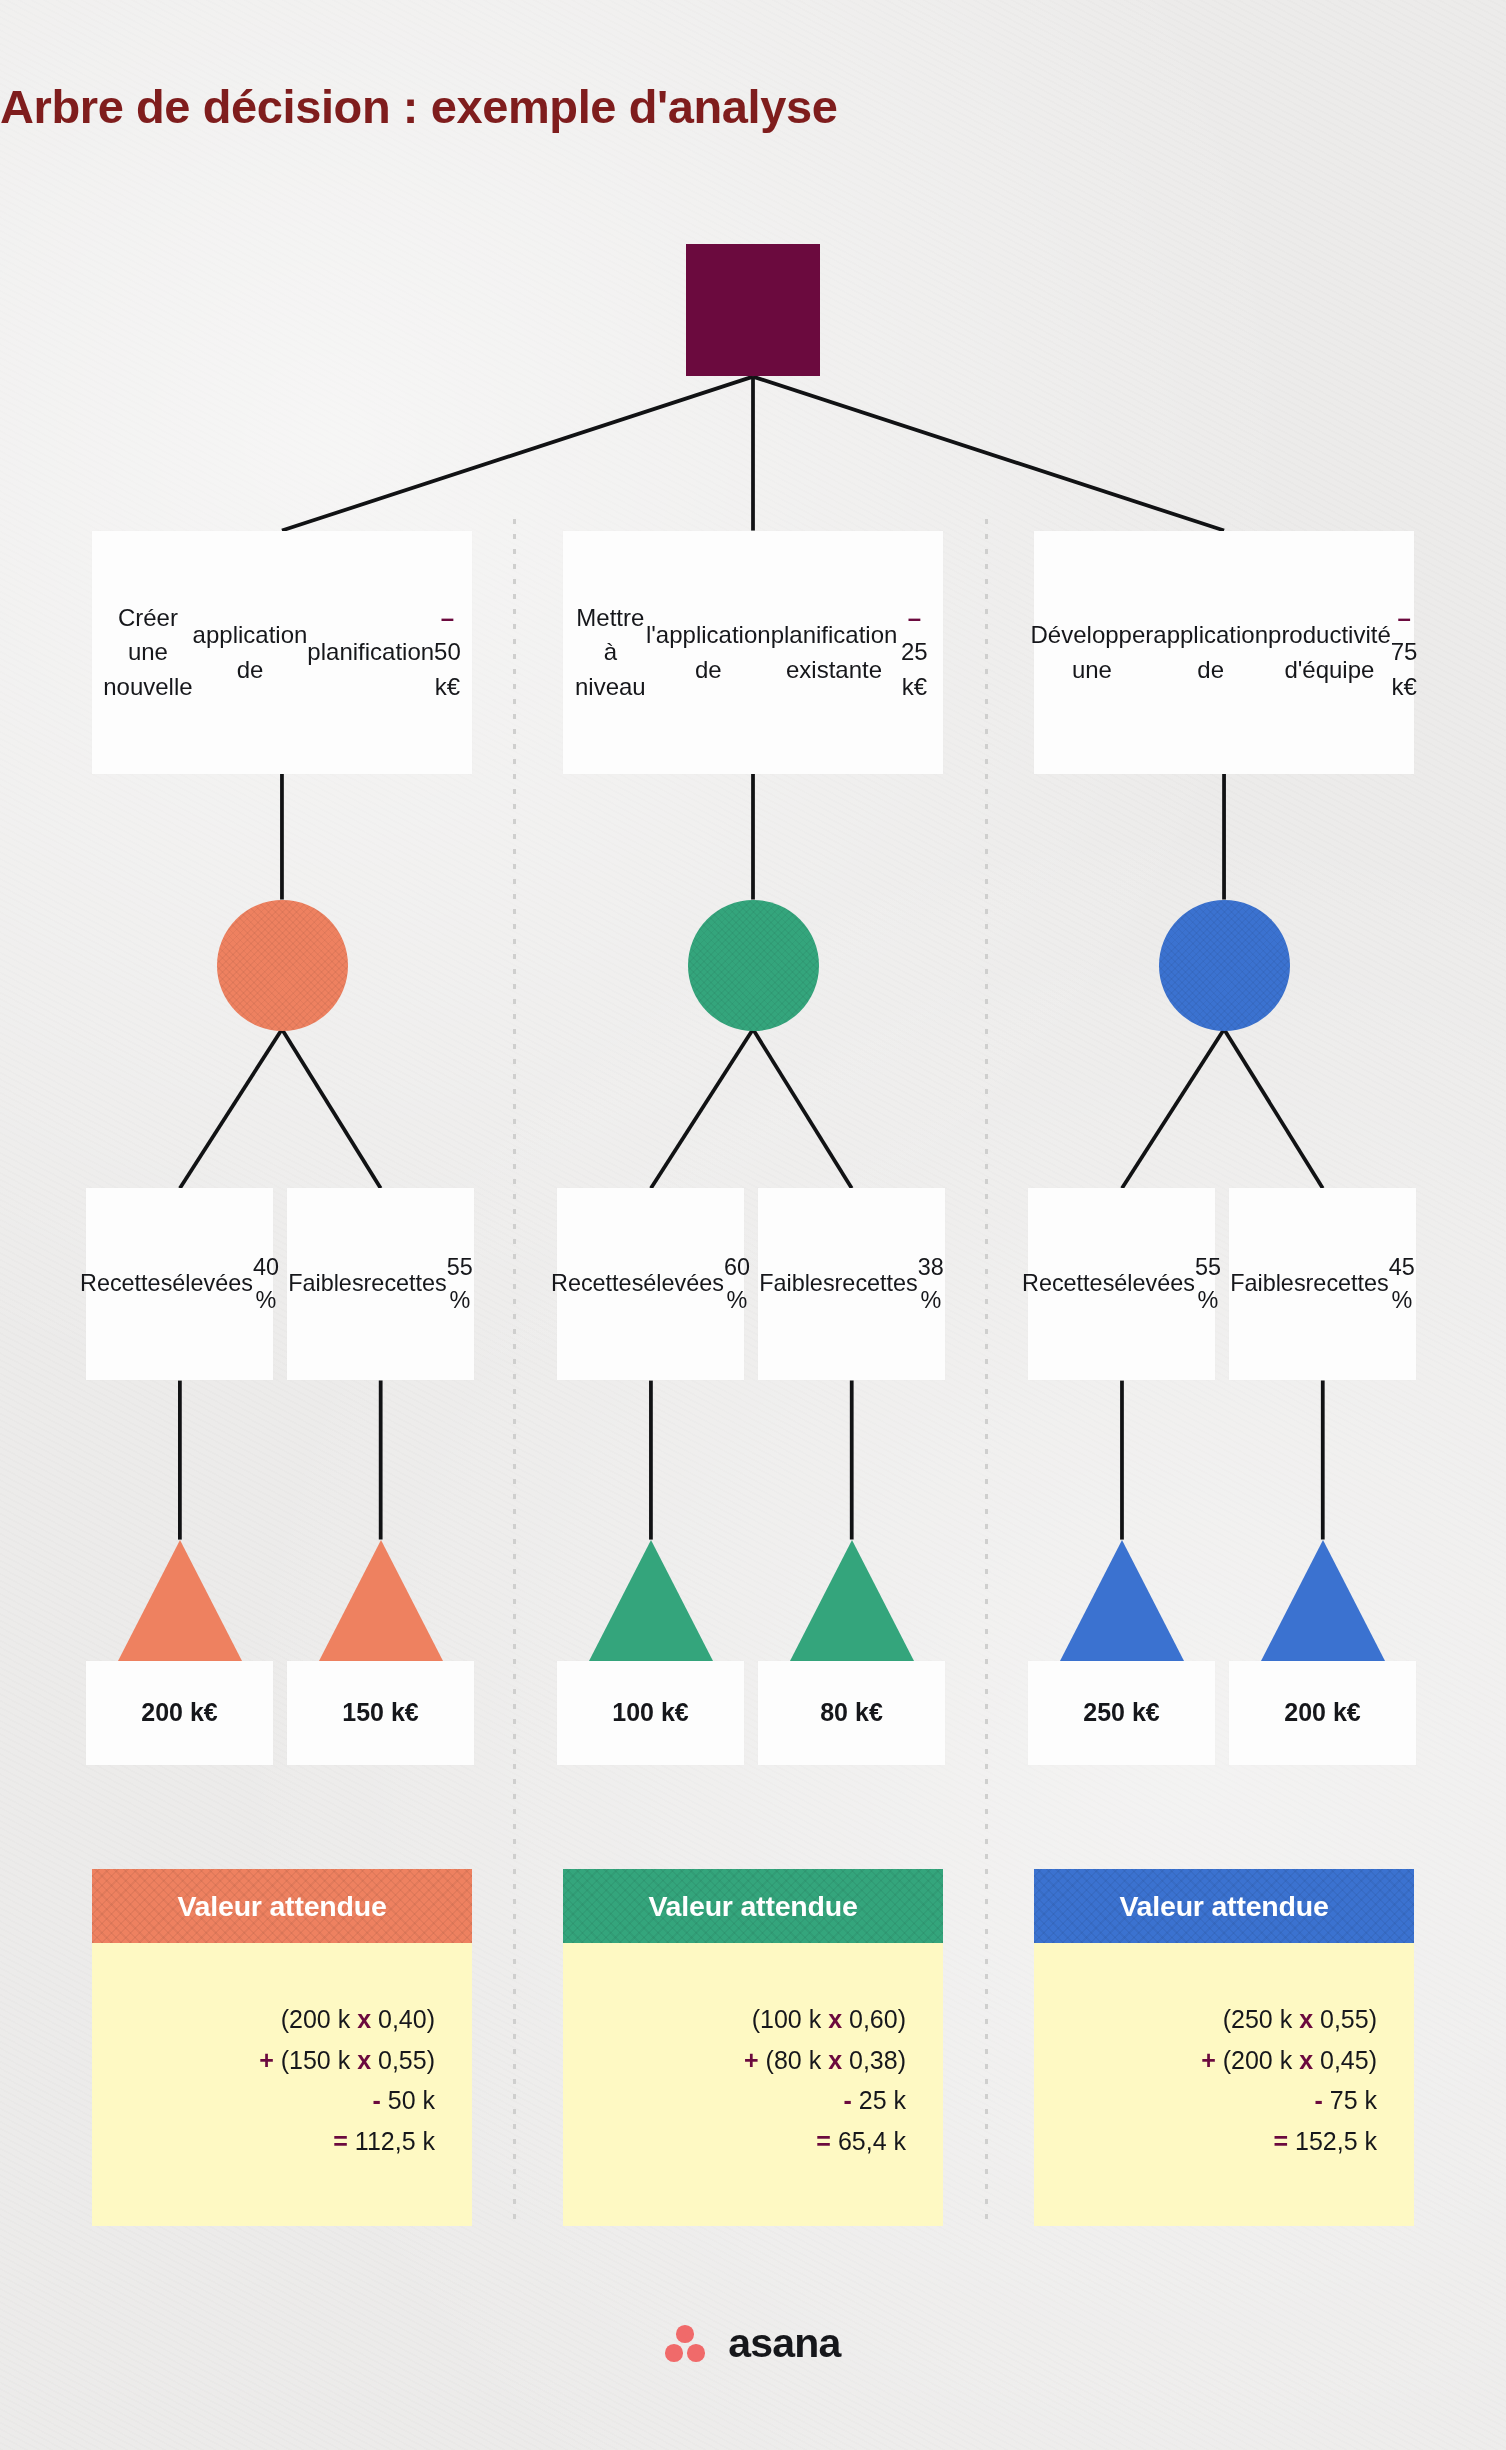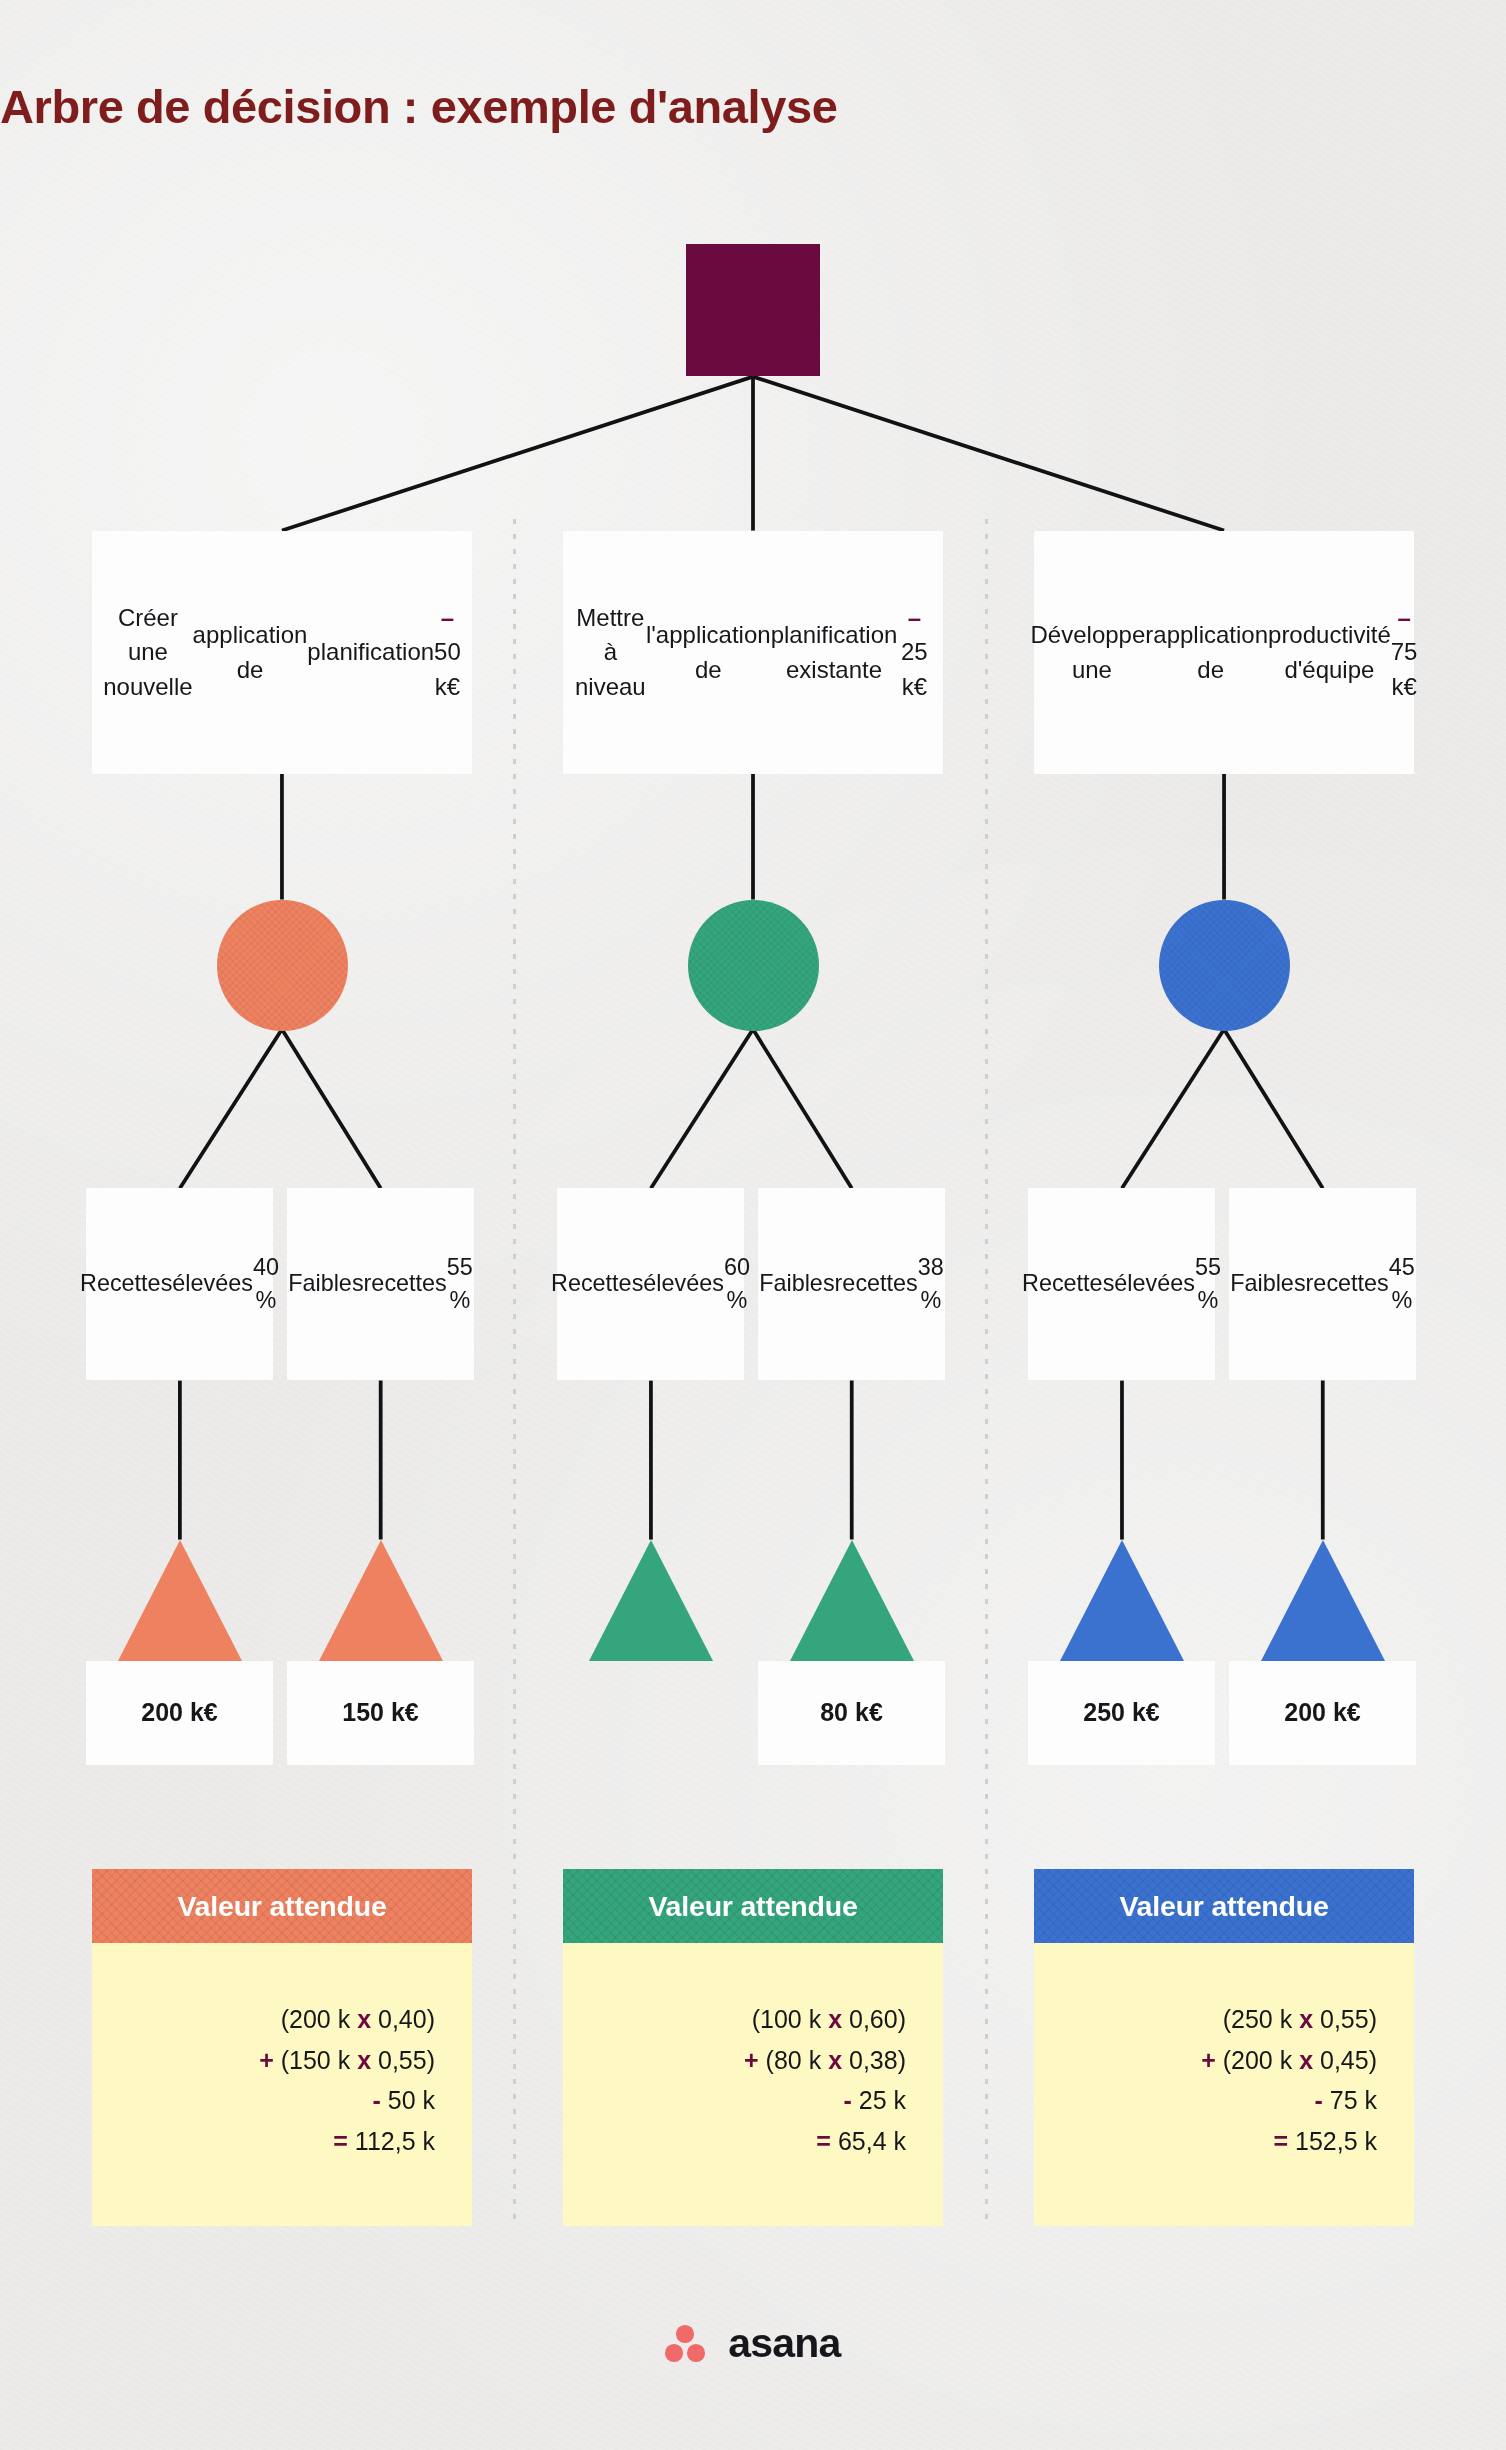--- a/index.html
+++ b/index.html
@@ -282,20 +282,23 @@
     <div class="abs tri" style="left:790px; top:1540px; border-left:62px solid transparent; border-right:62px solid transparent; border-bottom:121px solid #34A57C;"></div>
     <div class="abs tri" style="left:1060px; top:1540px; border-left:62px solid transparent; border-right:62px solid transparent; border-bottom:121px solid #3B72D0;"></div>
     <div class="abs tri" style="left:1261px; top:1540px; border-left:62px solid transparent; border-right:62px solid transparent; border-bottom:121px solid #3B72D0;"></div>
 
     <div class="abs card payoff-card" style="left:86px; top:1661px; width:187px; height:104px;">
       <div class="card-text">200 k€</div>
     </div>
     <div class="abs card payoff-card" style="left:287px; top:1661px; width:187px; height:104px;">
       <div class="card-text">150 k€</div>
     </div>
+    <div class="abs card payoff-card" style="left:557px; top:1661px; width:187px; height:104px;">
+      <div class="card-text">100 k€</div>
+    </div>
     <div class="abs card payoff-card" style="left:758px; top:1661px; width:187px; height:104px;">
       <div class="card-text">80 k€</div>
     </div>
     <div class="abs card payoff-card" style="left:1028px; top:1661px; width:187px; height:104px;">
       <div class="card-text">250 k€</div>
     </div>
     <div class="abs card payoff-card" style="left:1229px; top:1661px; width:187px; height:104px;">
       <div class="card-text">200 k€</div>
     </div>
 

